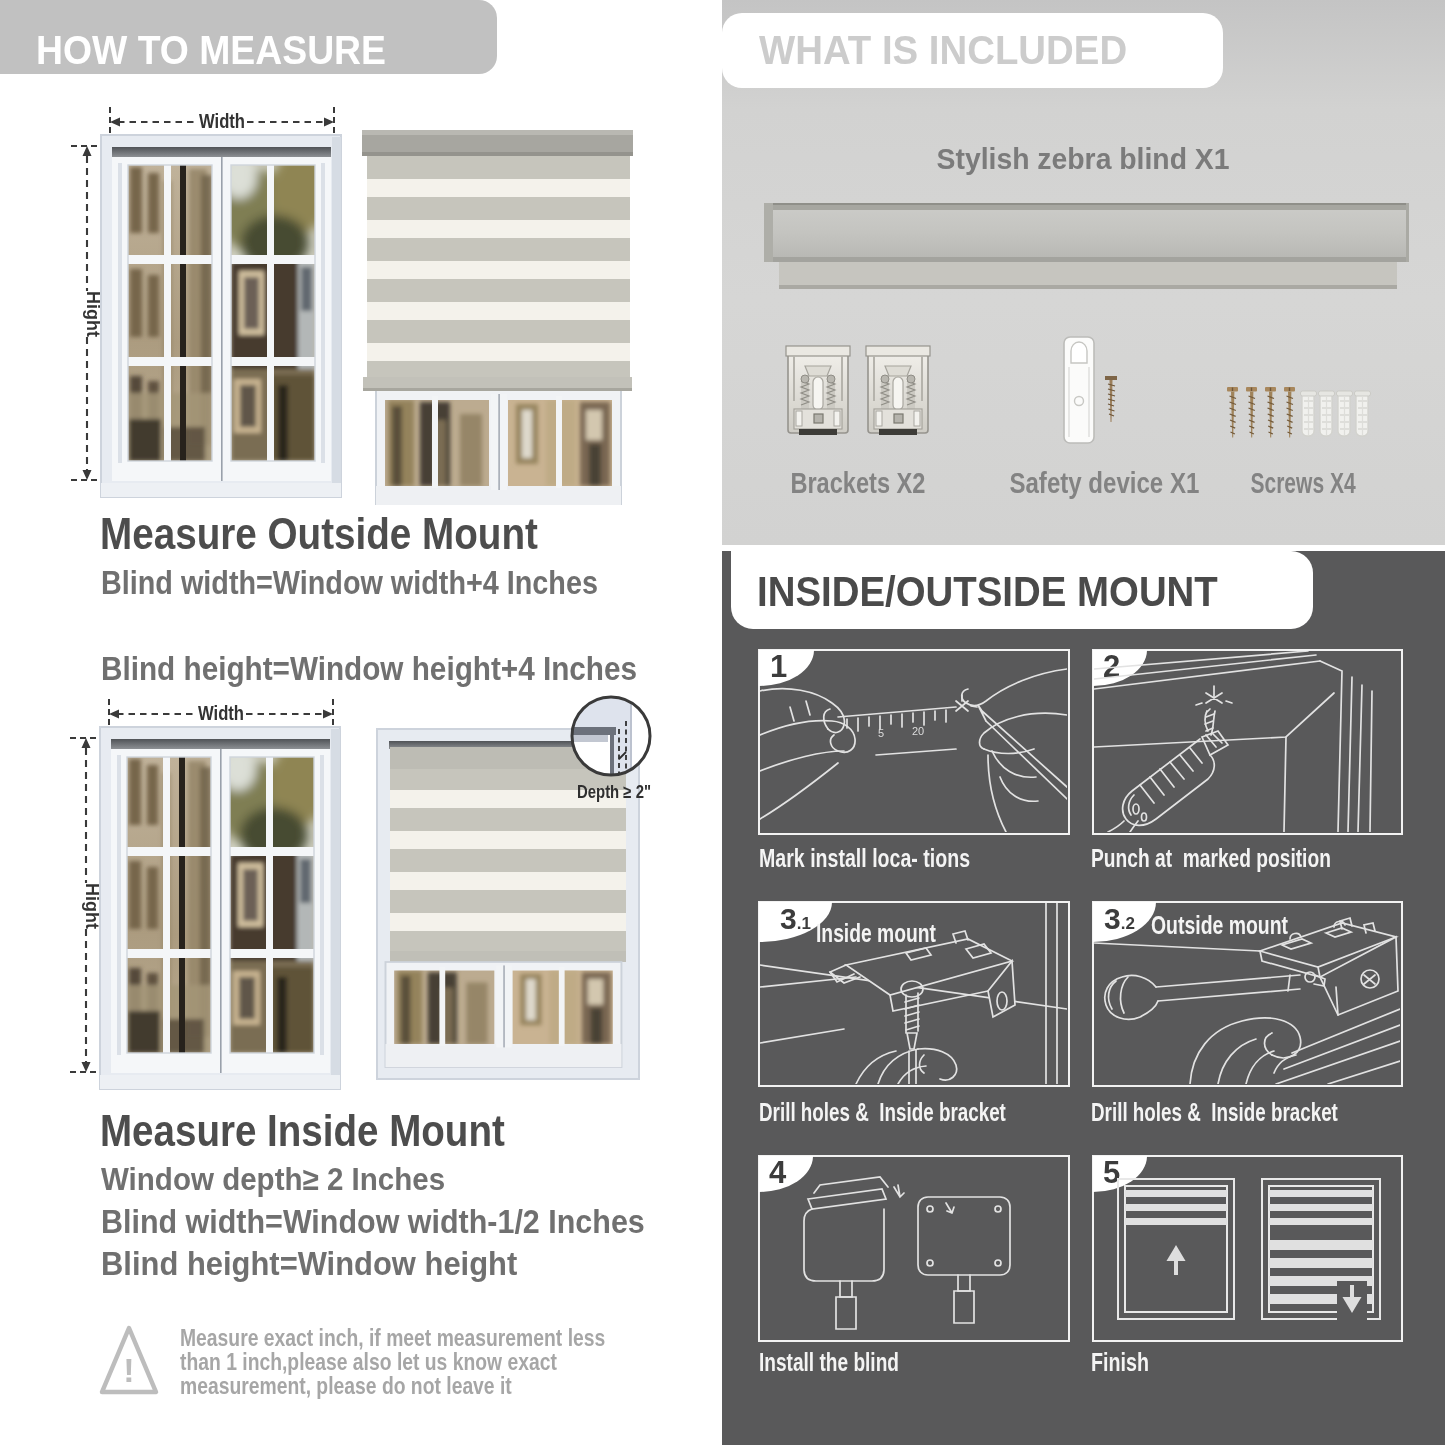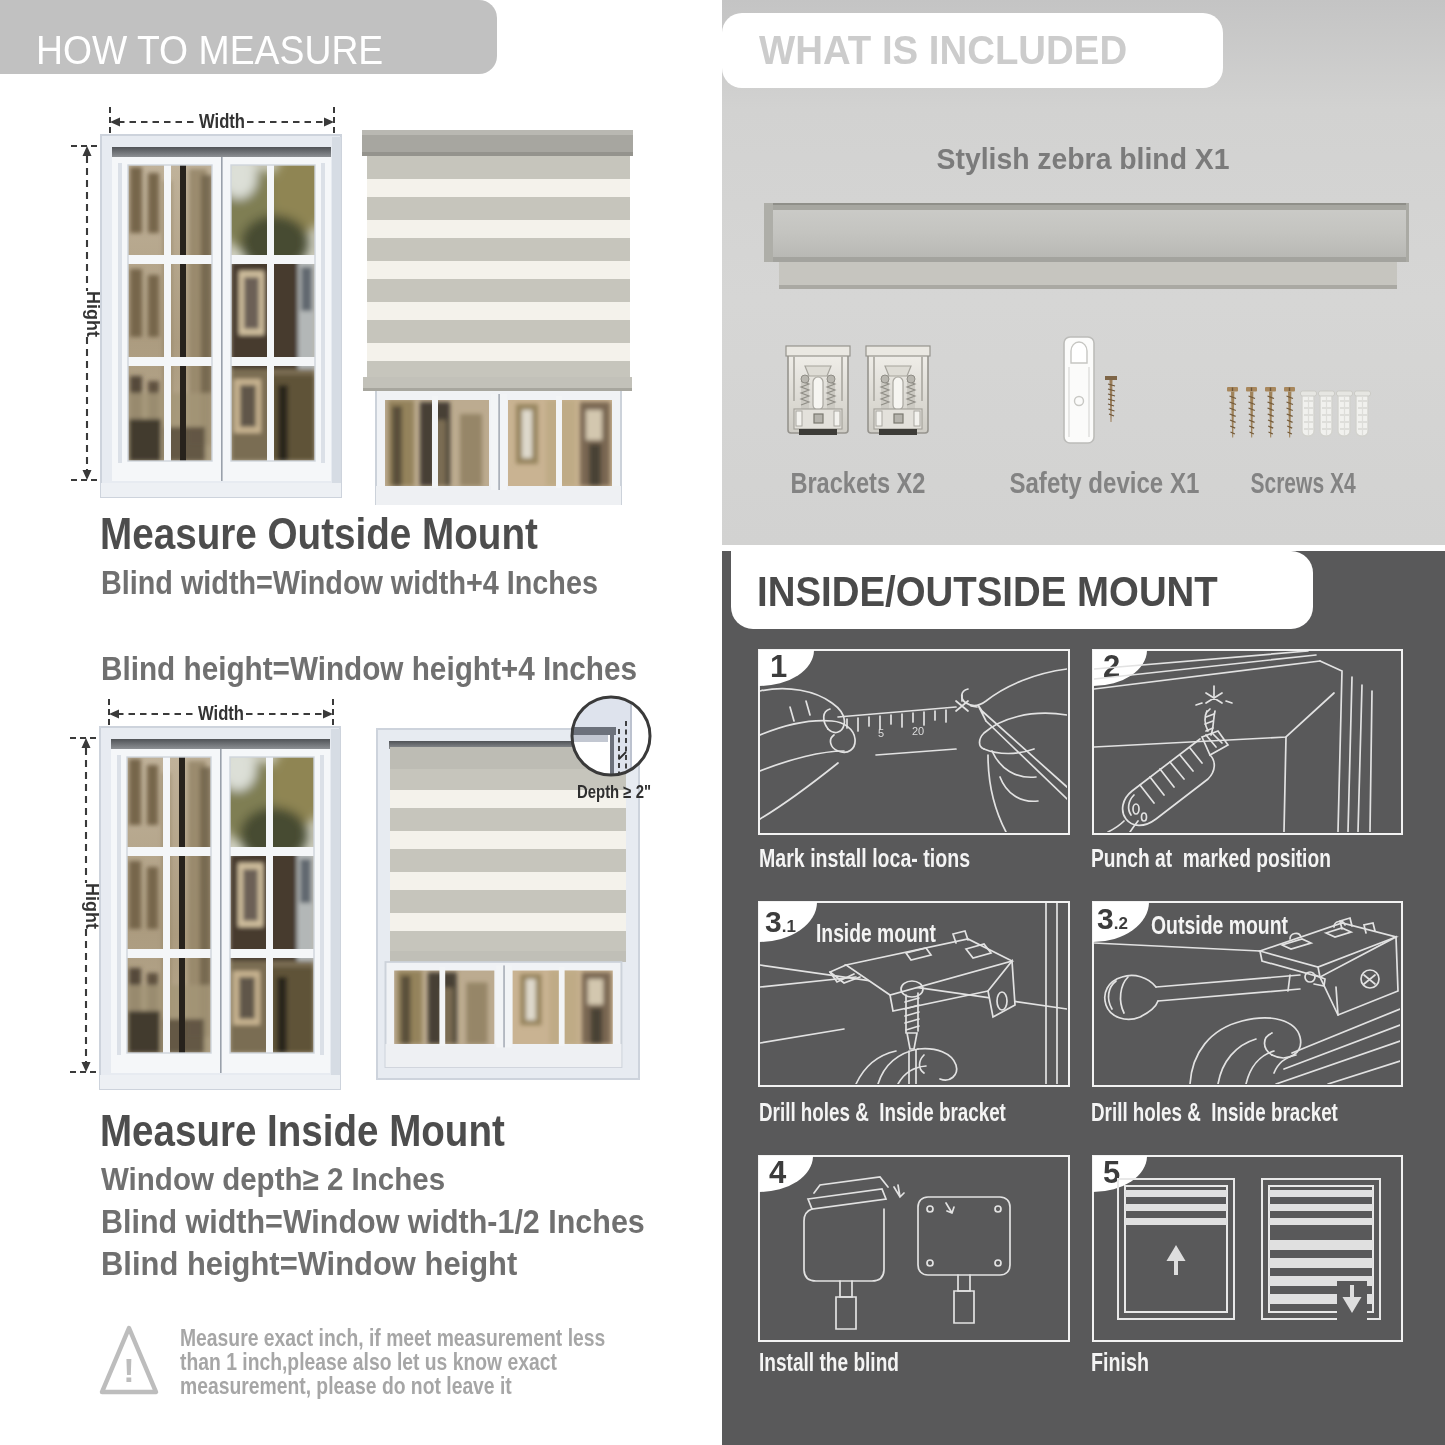--- a/index.html
+++ b/index.html
@@ -164,21 +164,21 @@
       <rect x="56" y="6" width="6" height="92"></rect>
       <rect x="180" y="6" width="6" height="92"></rect>
       <rect x="115" y="4" width="16" height="96"></rect>
     </g>
     <rect x="122.4" y="4" width="1.4" height="96" fill="#9aa1ab"></rect>
   </g>
 </defs>
 </svg>
 
 <div class="abs" style="left:0;top:13;width:497px;height:74px;background:#c1c1c1;border-radius:0 18px 18px 0;"></div>
-<div class="abs" style="left:36px;top:13px;height:74px;line-height:74px;font-size:41px;font-weight:normal;color:#fff;text-align:center;"><span class="sx" id="t1" style="transform:scaleX(0.911)">HOW TO MEASURE</span></div>
+<div class="abs" style="left:36px;top:13px;height:74px;line-height:74px;font-size:41px;font-weight:bold;color:#fff;text-align:center;"><span class="sx" id="t1" style="transform:scaleX(0.911)">HOW TO MEASURE</span></div>
 
 <svg class="abs" style="left:60px;top:95px" width="290" height="410" viewBox="0 0 290 410">
     <use href="#winmeas"></use>
   </svg>
 <svg class="abs" style="left:59px;top:687px" width="290" height="410" viewBox="0 0 290 410">
     <use href="#winmeas"></use>
   </svg>
 
 <svg class="abs" style="left:355px;top:125px" width="290" height="380" viewBox="0 0 290 380">
   <rect x="21" y="265" width="245" height="123" fill="#fff"></rect>
@@ -388,21 +388,21 @@
       <path d="M30,170 C24,176 20,178 14,181"></path>
       <path d="M44,170 C40,175 38,178 36,181"></path>
       <ellipse cx="42" cy="158" rx="3" ry="5"></ellipse>
       <ellipse cx="50" cy="166" rx="2.5" ry="4"></ellipse>
     </g>
   </svg>
 </div>
 <div class="cap" style="left:1091px;top:843px;"><span class="sx" id="c2" style="transform:scaleX(0.738)">Punch at &nbsp;marked position</span></div>
 
 <div class="panel" style="left:758px;top:901px;">
-  <div class="badge" style="width:52px;height:40px;font-size:30px;padding-left:6px;line-height:40px;">3<span style="font-size:17px;">.1</span></div>
+  <div class="badge" style="width:52px;height:40px;font-size:30px;padding-left:21px;line-height:34px;">3<span style="font-size:17px;">.1</span></div>
   <div class="inlbl" style="left:56px;top:16px;"><span class="sx" id="c7" style="transform:scaleX(0.771)">Inside mount</span></div>
   <svg width="307" height="181" viewBox="0 0 307 181" style="position:absolute;left:0;top:0">
     <g stroke="#e2e2e2" stroke-width="1.7" fill="none" stroke-linecap="round">
 
       <path d="M0,62 L307,106"></path>
       <path d="M0,84 L96,74"></path>
       <path d="M0,140 L84,126"></path>
       <path d="M286,0 V181 M297,0 V181"></path>
 
       <path d="M86,62 L208,36 L252,58 L130,92 Z" fill="#59595a"></path>
@@ -426,21 +426,21 @@
       <path d="M96,181 C104,164 118,152 136,148"></path>
       <path d="M158,146 C176,144 192,150 196,162 C199,172 190,180 180,176"></path>
       <path d="M164,152 C158,158 158,166 164,170"></path>
       <path d="M138,181 C144,170 154,164 166,163"></path>
     </g>
   </svg>
 </div>
 <div class="cap" style="left:759px;top:1097px;"><span class="sx" id="c3" style="transform:scaleX(0.724)">Drill holes &amp; &nbsp;Inside bracket</span></div>
 
 <div class="panel" style="left:1092px;top:901px;width:311px;">
-  <div class="badge" style="width:52px;height:40px;font-size:30px;padding-left:4px;line-height:34px;">3<span style="font-size:17px;">.2</span></div>
+  <div class="badge" style="width:52px;height:40px;font-size:30px;padding-left:11px;line-height:34px;">3<span style="font-size:17px;">.2</span></div>
   <div class="inlbl" style="left:57px;top:8px;"><span class="sx" id="c8" style="transform:scaleX(0.777)">Outside mount</span></div>
   <svg width="306" height="181" viewBox="0 0 306 181" style="position:absolute;left:0;top:0">
     <g stroke="#e2e2e2" stroke-width="1.7" fill="none" stroke-linecap="round">
 
       <path d="M0,40 L166,48"></path>
 
       <path d="M166,48 L248,20 L302,34 L224,64 Z" fill="#59595a"></path>
       <path d="M166,48 L168,58 L226,74 L224,64"></path>
       <path d="M302,34 L304,88 L244,112 L226,74 Z" fill="#59595a"></path>
       <path d="M244,112 L242,84"></path>

